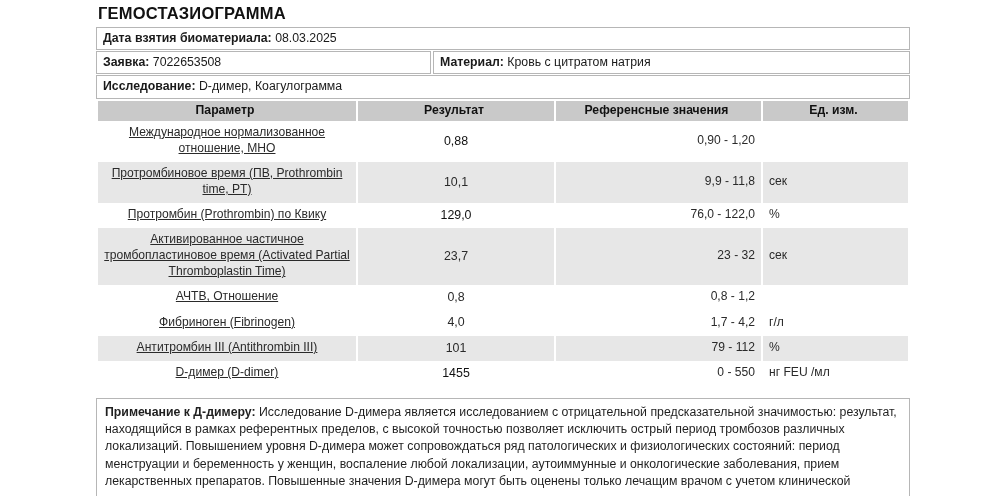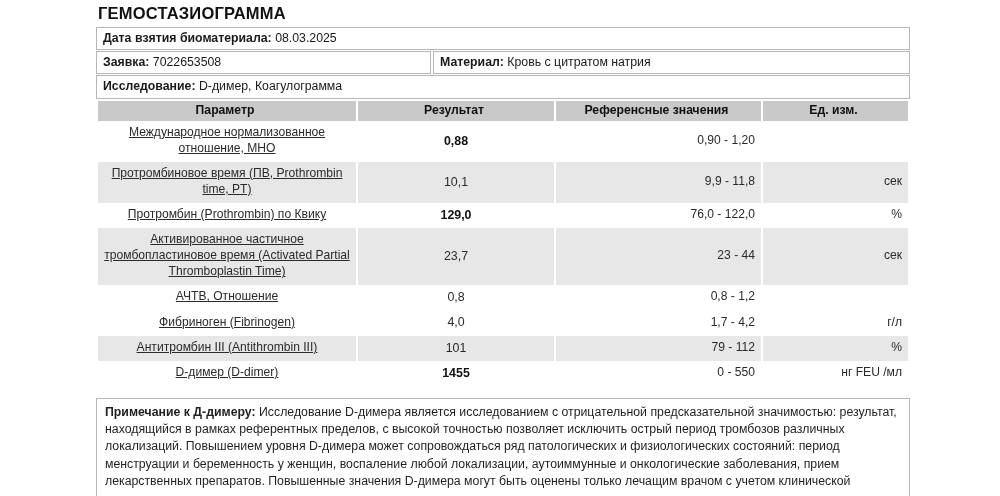--- a/index.html
+++ b/index.html
@@ -98,23 +98,23 @@
   .tbl tr.plain  td { background: #ffffff; }
 
   .col-param  { width: 258px; }
   .col-result { width: 196px; }
   .col-ref    { width: 205px; }
   .col-unit   { width: 145px; }
 
   td.c-param  { text-align: center; text-decoration: underline; }
   td.c-result { text-align: center; font-size: 12.4px; }
   td.c-ref    { text-align: right; }
-  td.c-unit   { text-align: right; }
-
-  td.c-result.bold { font-weight: bold; color: #111; }
+  td.c-unit   { text-align: left; }
+
+  td.c-result.bold { font-weight: normal; color: #111; }
 
   
   .note {
     margin-top: 11px;
     border: 1px solid #b6b6b6;
     box-sizing: border-box;
     width: 100%;
     padding: 5px 8px 7px 8px;
     font-size: 12.3px;
     line-height: 1.42;
@@ -189,21 +189,21 @@
           </tr>
           <tr class="plain">
             <td class="c-param">Протромбин (Prothrombin) по Квику</td>
             <td class="c-result bold">129,0</td>
             <td class="c-ref">76,0 - 122,0</td>
             <td class="c-unit">%</td>
           </tr>
           <tr class="stripe">
             <td class="c-param">Активированное частичное тромбопластиновое время (Activated Partial Thromboplastin Time)</td>
             <td class="c-result">23,7</td>
-            <td class="c-ref">23 - 44</td>
+            <td class="c-ref">23 - 32</td>
             <td class="c-unit">сек</td>
           </tr>
           <tr class="plain">
             <td class="c-param">АЧТВ, Отношение</td>
             <td class="c-result">0,8</td>
             <td class="c-ref">0,8 - 1,2</td>
             <td class="c-unit"></td>
           </tr>
           <tr class="plain">
             <td class="c-param">Фибриноген (Fibrinogen)</td>

